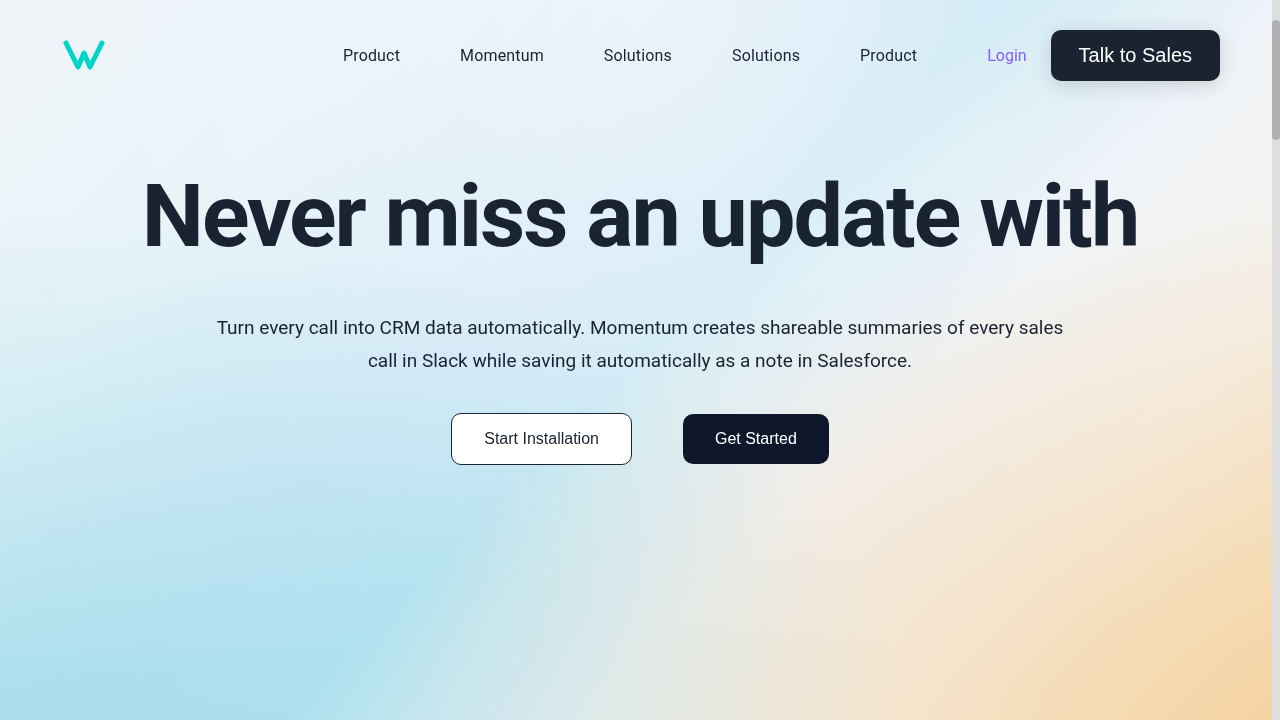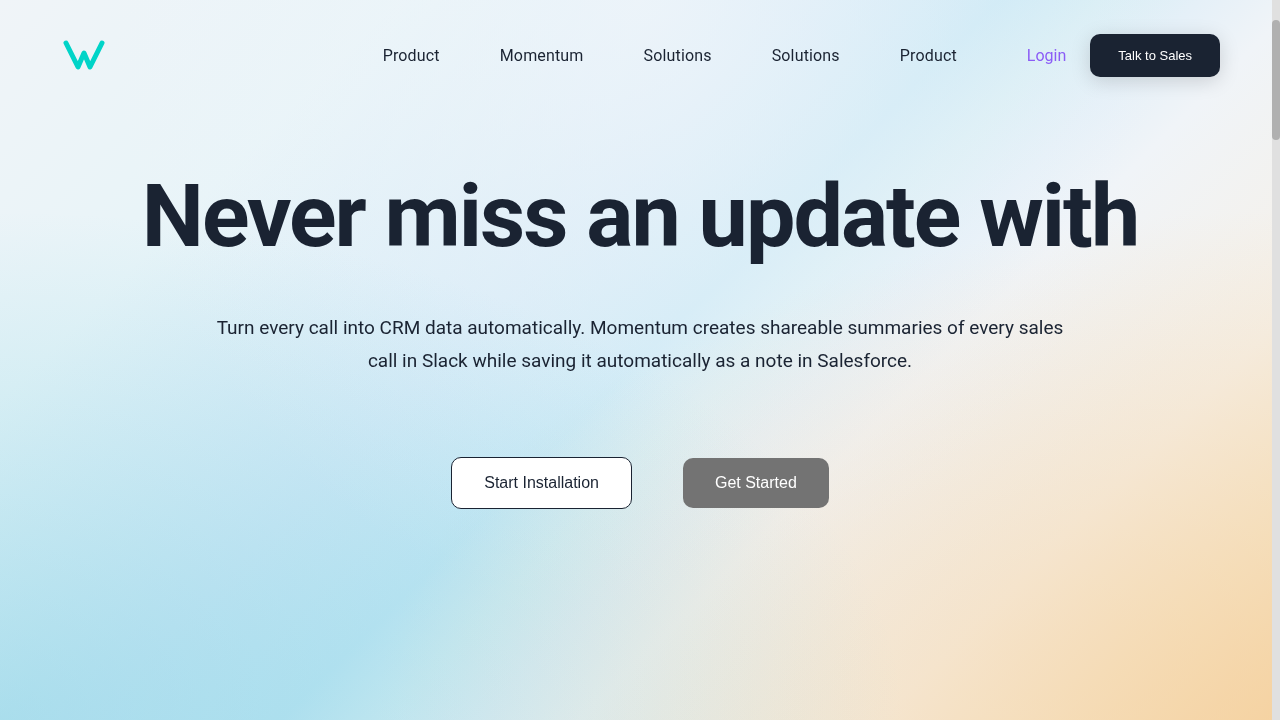--- a/index.html
+++ b/index.html
@@ -76,21 +76,21 @@
       margin-right: 24px;
       font-weight: 400;
     }
 
     .btn-talk {
       background: #1a2332;
       color: white;
       border: none;
       padding: 14px 28px;
       border-radius: 10px;
-      font-size: 13px;
+      font-size: 20px;
       font-weight: 500;
       cursor: pointer;
       box-shadow: 0 4px 20px rgba(0,0,0,0.15);
       white-space: nowrap;
     }
 
     .hero {
       position: relative;
       display: flex;
       flex-direction: column;
@@ -108,42 +108,42 @@
       max-width: 1100px;
       margin-bottom: 50px;
     }
 
     .hero-subtitle {
       font-size: 19px;
       color: #1a2332;
       line-height: 1.7;
       max-width: 860px;
       font-weight: 400;
-      margin-bottom: 80px;
+      margin-bottom: 36px;
     }
 
     .hero-buttons {
       display: flex;
       gap: 14px;
       align-items: center;
     }
 
     .btn-start {
       background: white;
       color: #1a2332;
       border: 1.5px solid #1a2332;
       padding: 16px 32px;
       border-radius: 10px;
       font-size: 16px;
       font-weight: 500;
       cursor: pointer;
     }
 
     .btn-get-started {
-      background: #737373;
+      background: #0f172a;
       color: white;
       border: none;
       padding: 16px 32px;
       border-radius: 10px;
       font-size: 16px;
       font-weight: 500;
       cursor: pointer;
       margin-left: 37px;
     }
 

